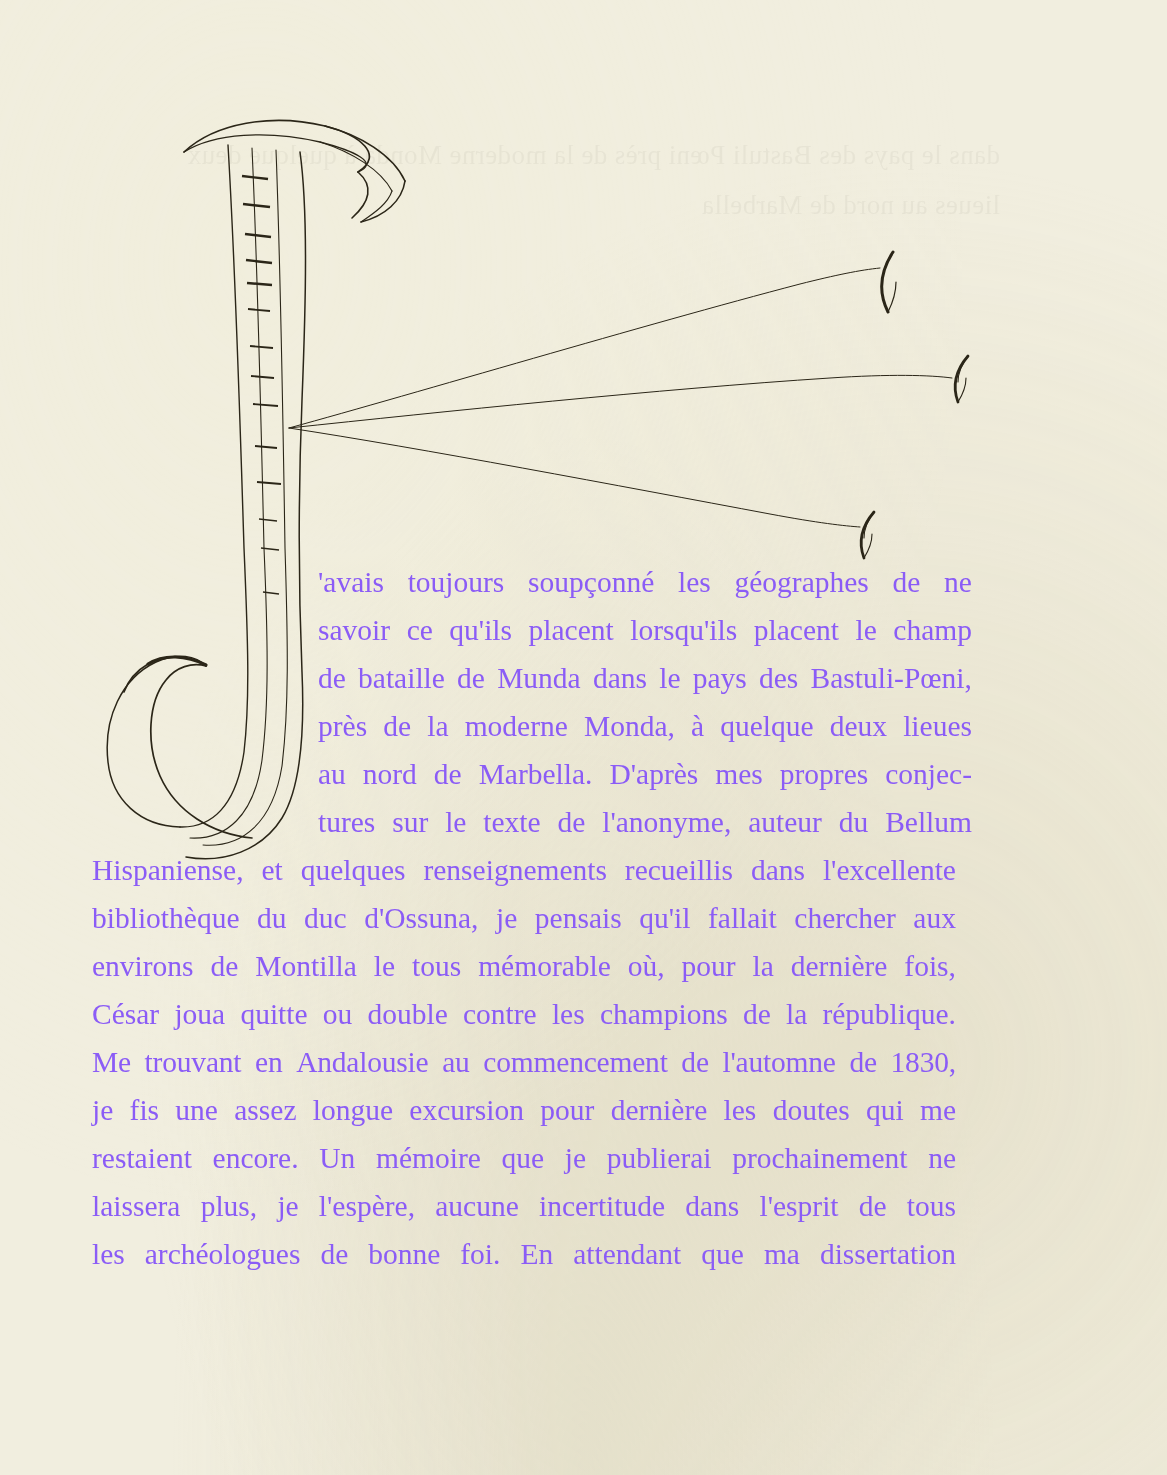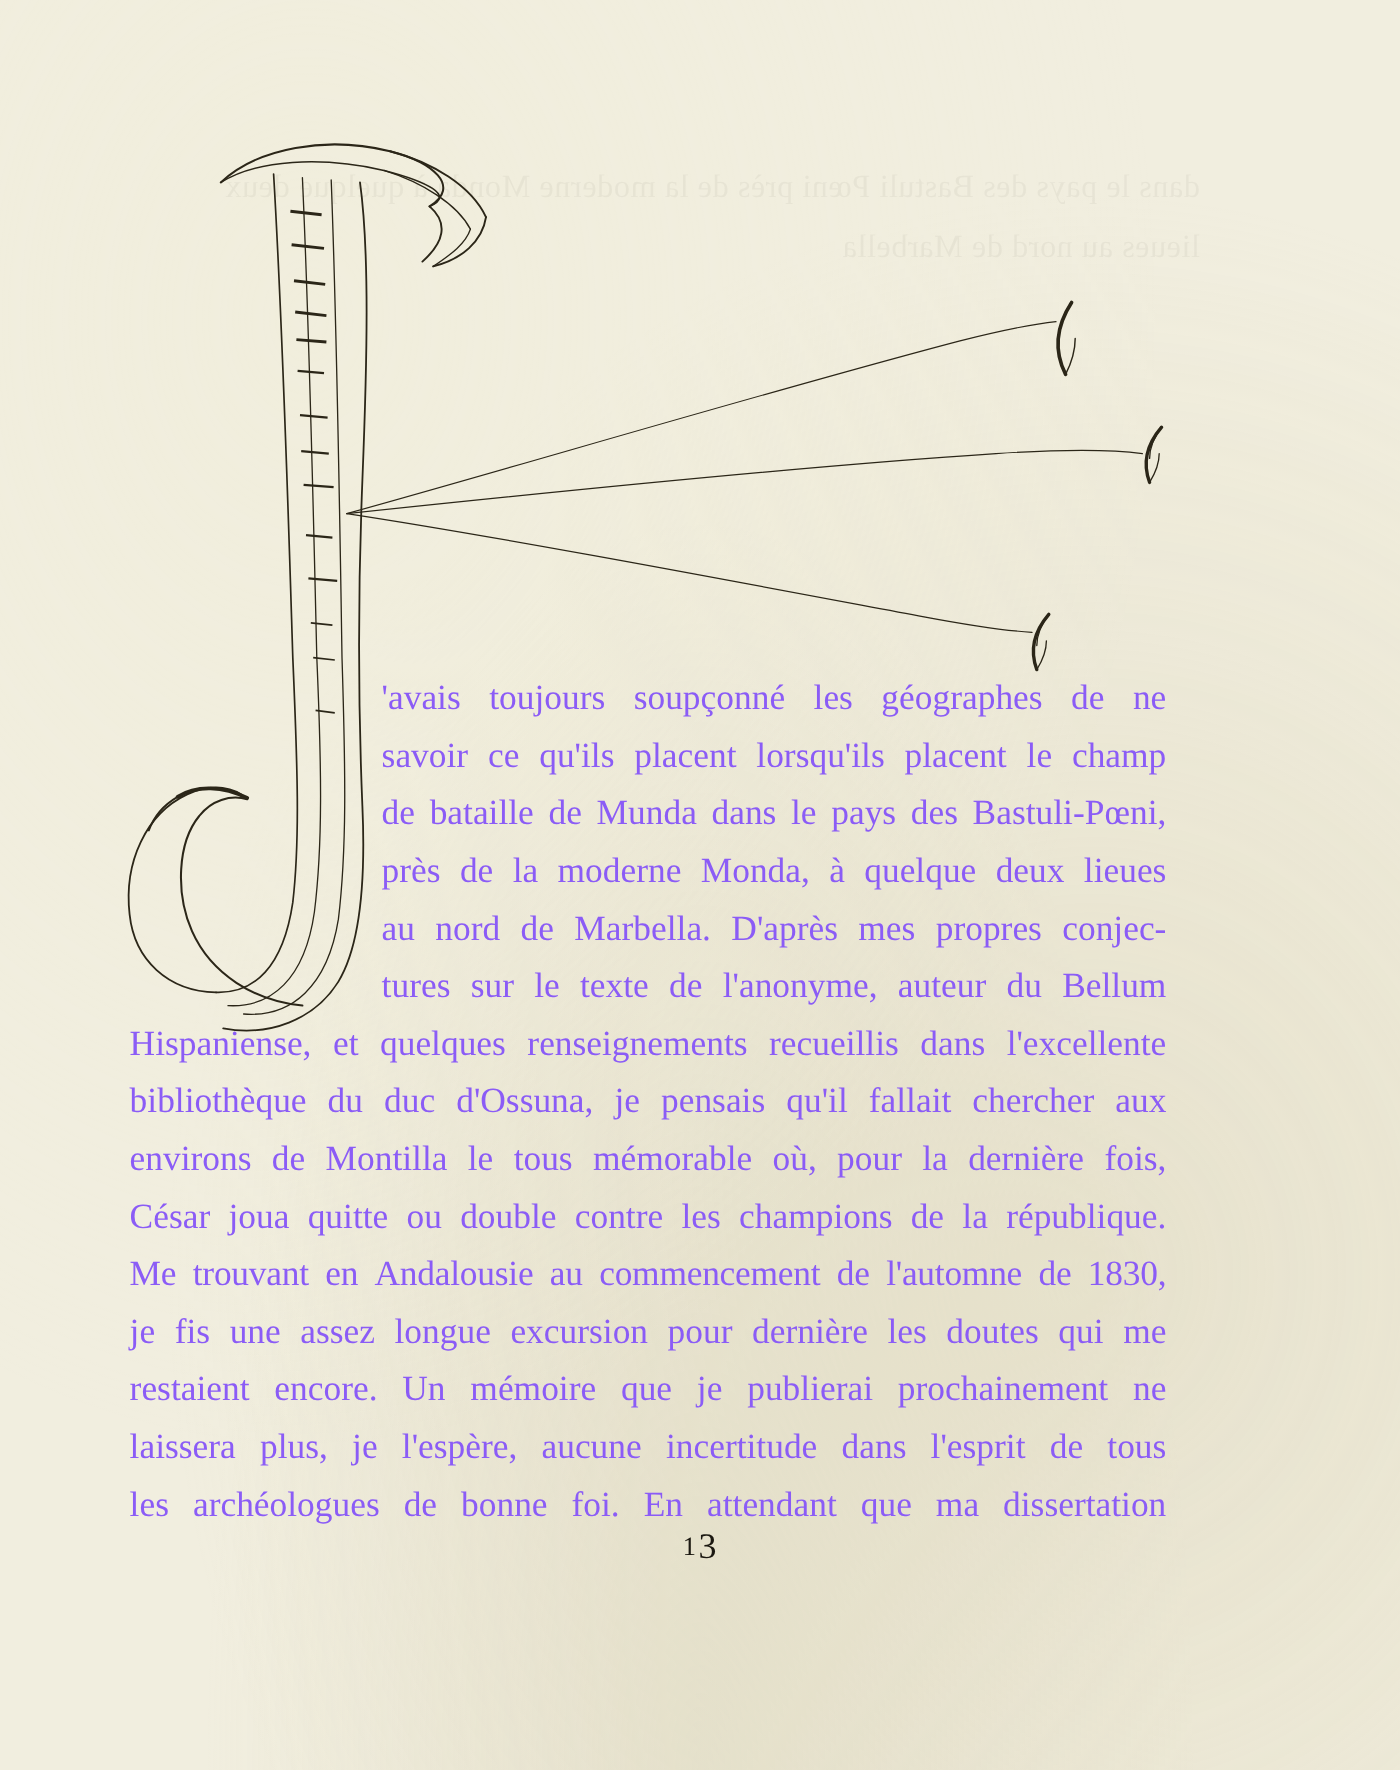--- a/index.html
+++ b/index.html
@@ -61,21 +61,21 @@
     width: 1167px;
   }
   .line {
     position: absolute;
     white-space: nowrap;
     font-size: 29.5px;
     line-height: 1;
     color: #8b5cf6;
   }
   .line.indented { left: 318px; width: 654px; }
-  .line.full { left: 108px; width: 864px; }
+  .line.full { left: 92px; width: 864px; }
   .just {
     display: flex;
     justify-content: space-between;
   }
   .just .w { display: inline-block; }
   .ital { }
   .tight { letter-spacing: -0.2px; }
 
   .folio {
     position: absolute;
@@ -369,17 +369,14 @@
       <span class="w">bonne</span>
       <span class="w">foi.</span>
       <span class="w">En</span>
       <span class="w">attendant</span>
       <span class="w">que</span>
       <span class="w">ma</span>
       <span class="w">dissertation</span>
     </div>
   </div>
 
-  <div class="folio">
-    <span class="oldstyle-1">1</span><span>3</span>
-  </div>
 
 </div>
 
 </body></html>

